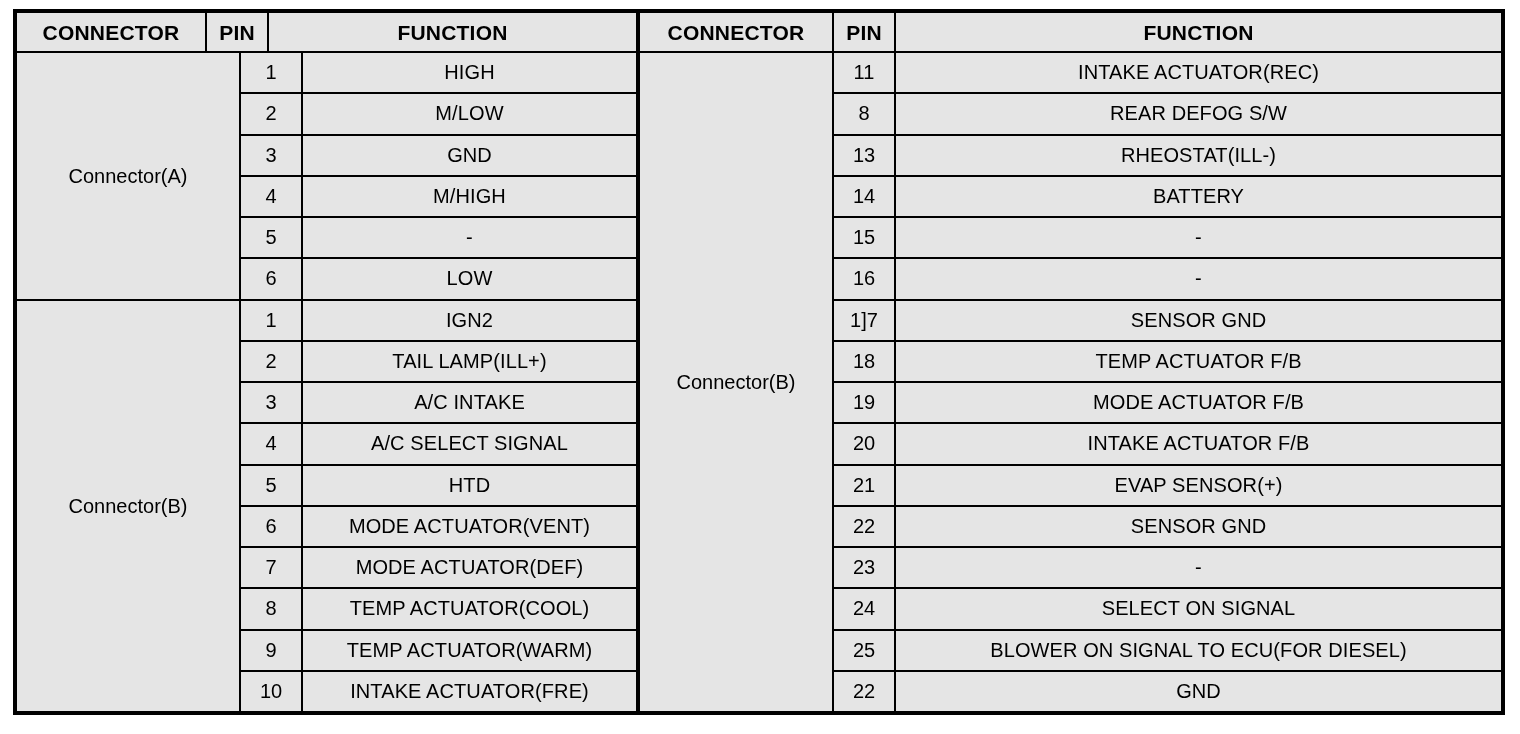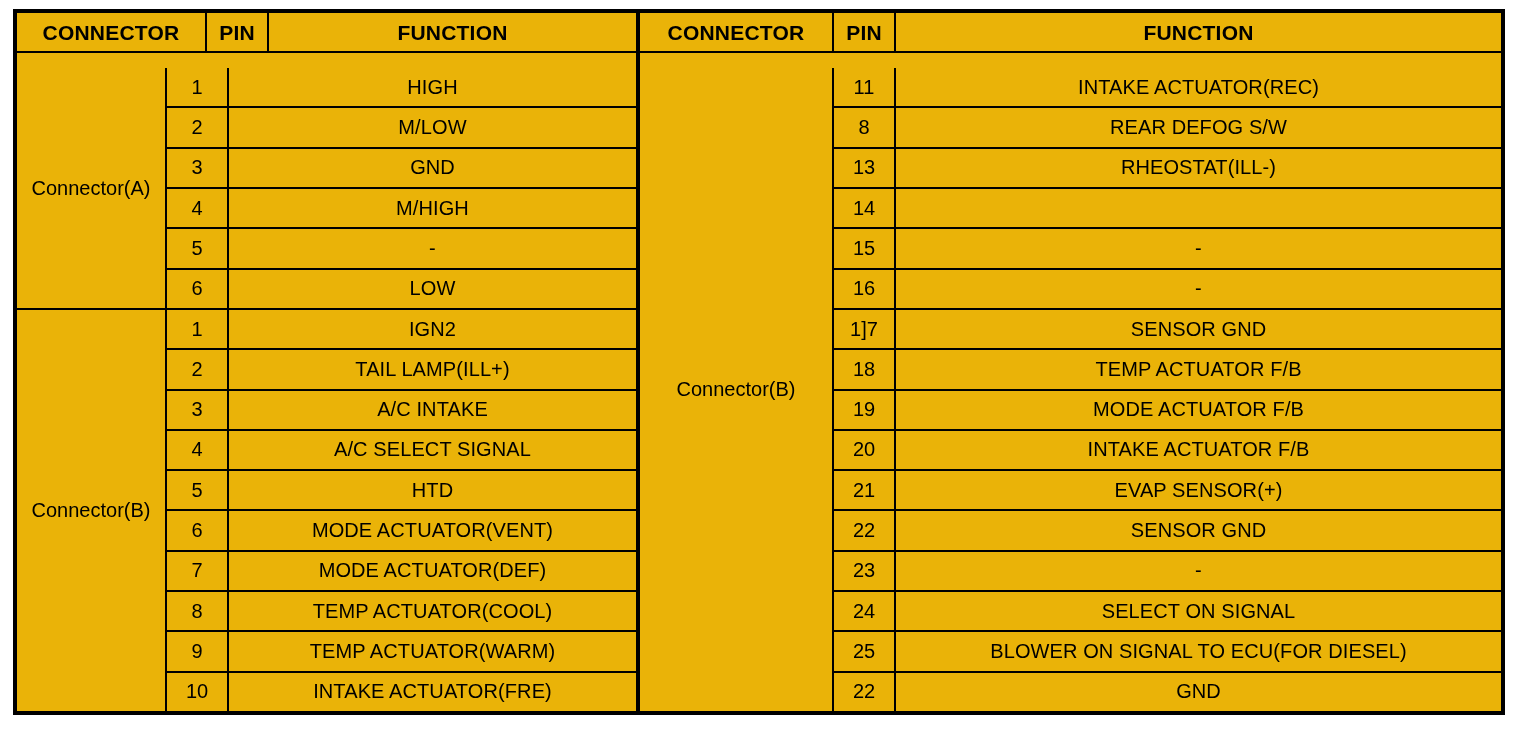--- a/index.html
+++ b/index.html
@@ -33,23 +33,22 @@
     border: 4px solid #000000;
     background: #ffffff;
     display: flex;
     flex-direction: row;
   }
 
   
   .table-half {
     display: flex;
     flex-direction: column;
-    background: #eab308;
-    box-sizing: border-box;
-    gap: 15px;
+    background: #e5e5e5;
+    box-sizing: border-box;
   }
   #half-left  { width: 619px; }
   #half-right { width: 865px; border-left: 4px solid #000000; }
 
   .thead-row,
   .tbody-row {
     display: flex;
     flex-direction: row;
     box-sizing: border-box;
     width: 100%;
@@ -93,21 +92,21 @@
 
   .rows-area {
     display: flex;
     flex-direction: row;
     flex: 1 1 auto;
     min-height: 0;
     box-sizing: border-box;
   }
 
   .conn-col {
-    width: 150px;
+    width: 224px;
     border-right: 2px solid #000000;
     display: flex;
     flex-direction: column;
     box-sizing: border-box;
   }
   #half-right .conn-col { width: 194px; }
 
   .conn-group {
     display: flex;
     align-items: center;
@@ -354,20 +353,23 @@
                 <span class="pin-text">13</span>
               </div>
             <div class="col-func">
                 <span class="func-text">RHEOSTAT(ILL-)</span>
               </div>
           </div>
           <div class="data-row">
             <div class="col-pin">
                 <span class="pin-text">14</span>
               </div>
+            <div class="col-func">
+                <span class="func-text">BATTERY</span>
+              </div>
           </div>
           <div class="data-row">
             <div class="col-pin">
                 <span class="pin-text">15</span>
               </div>
             <div class="col-func">
                 <span class="func-text">-</span>
               </div>
           </div>
           <div class="data-row">

